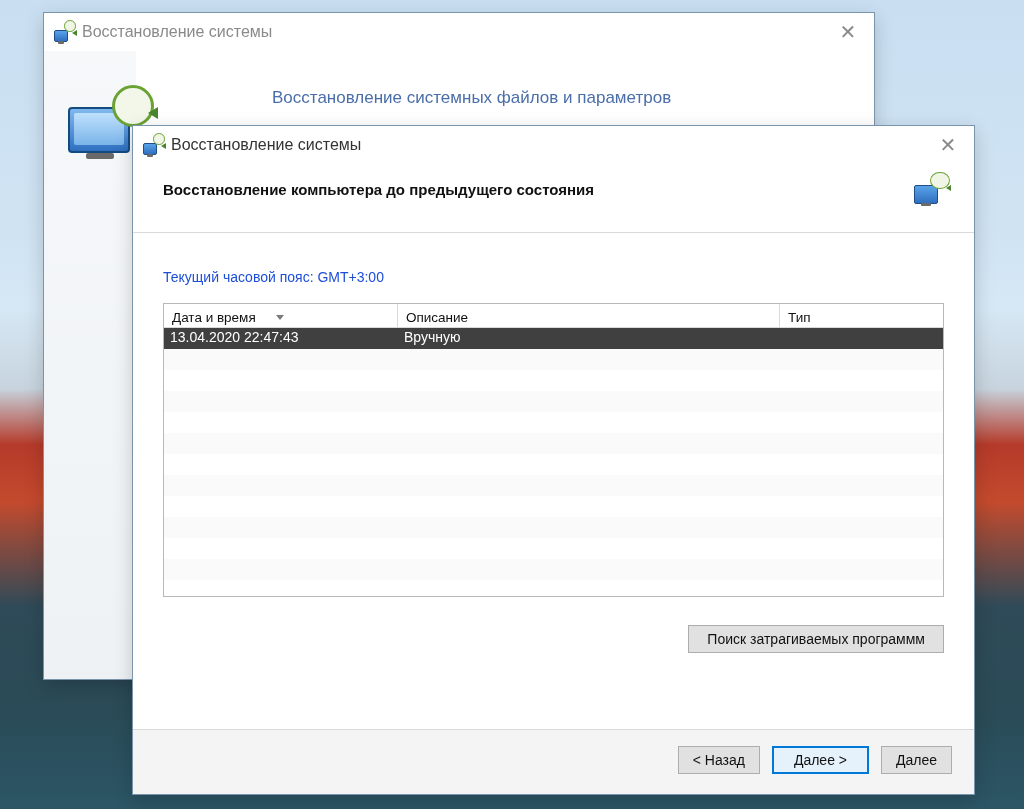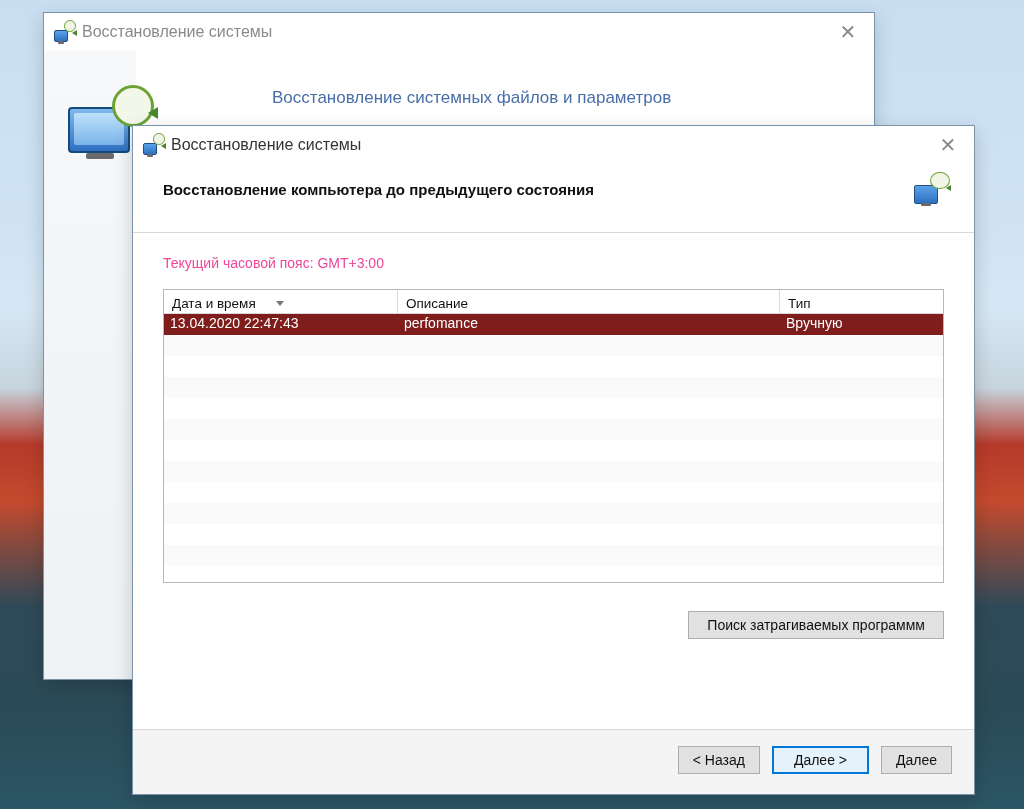--- a/index.html
+++ b/index.html
@@ -84,21 +84,21 @@
     margin: 4px;
     font-size: 15px; font-weight: 600; color: #111;
   }
   .hr { border-top: 1px solid #d9d9d9; margin: 0; }
 
   .content {
     flex: 1;
     padding: 22px 30px 12px 30px;
     display: flex; flex-direction: column;
   }
-  .tz-line { font-size: 14px; color: #ec4899; margin-bottom: 18px; }
+  .tz-line { font-size: 14px; color: #1d4ed8; margin-bottom: 18px; margin-top: 14px; }
 
   .table {
     border: 1px solid #b8b8b8;
     background: #fff;
     height: 294px;
     overflow: hidden;
     display: flex; flex-direction: column;
   }
   .thead {
     display: flex;
@@ -125,21 +125,21 @@
     border-top: 5px solid #7a7a7a;
     margin-left: 2px;
   }
 
   .tbody { flex: 1; display: flex; flex-direction: column; }
   .tr {
     display: flex; height: 21px;
     font-size: 14px;
     color: #111;
   }
-  .tr.selected { background: #7f1d1d; color: #fff; }
+  .tr.selected { background: #404040; color: #fff; }
   .td { padding: 1px 6px; overflow: hidden; white-space: nowrap; }
   .td.col-dt  { width: 234px; }
   .td.col-desc{ width: 382px; }
   .td.col-type{ flex: 1; }
   .tr.empty { height: 21px; }
   .tr.empty:nth-child(even){ background: #fafafa; }
 
   .under-table {
     margin-top: 28px;
     display: flex; justify-content: flex-end;
@@ -303,21 +303,20 @@
         <div class="th col-desc">
           <span>Описание</span>
         </div>
         <div class="th col-type">
           <span>Тип</span>
         </div>
       </div>
       <div class="tbody">
         <div class="tr selected">
           <div class="td col-dt">13.04.2020 22:47:43</div>
-          <div class="td col-desc">perfomance</div>
           <div class="td col-type">Вручную</div>
         </div>
         <div class="tr empty"></div>
         <div class="tr empty"></div>
         <div class="tr empty"></div>
         <div class="tr empty"></div>
         <div class="tr empty"></div>
         <div class="tr empty"></div>
         <div class="tr empty"></div>
         <div class="tr empty"></div>

